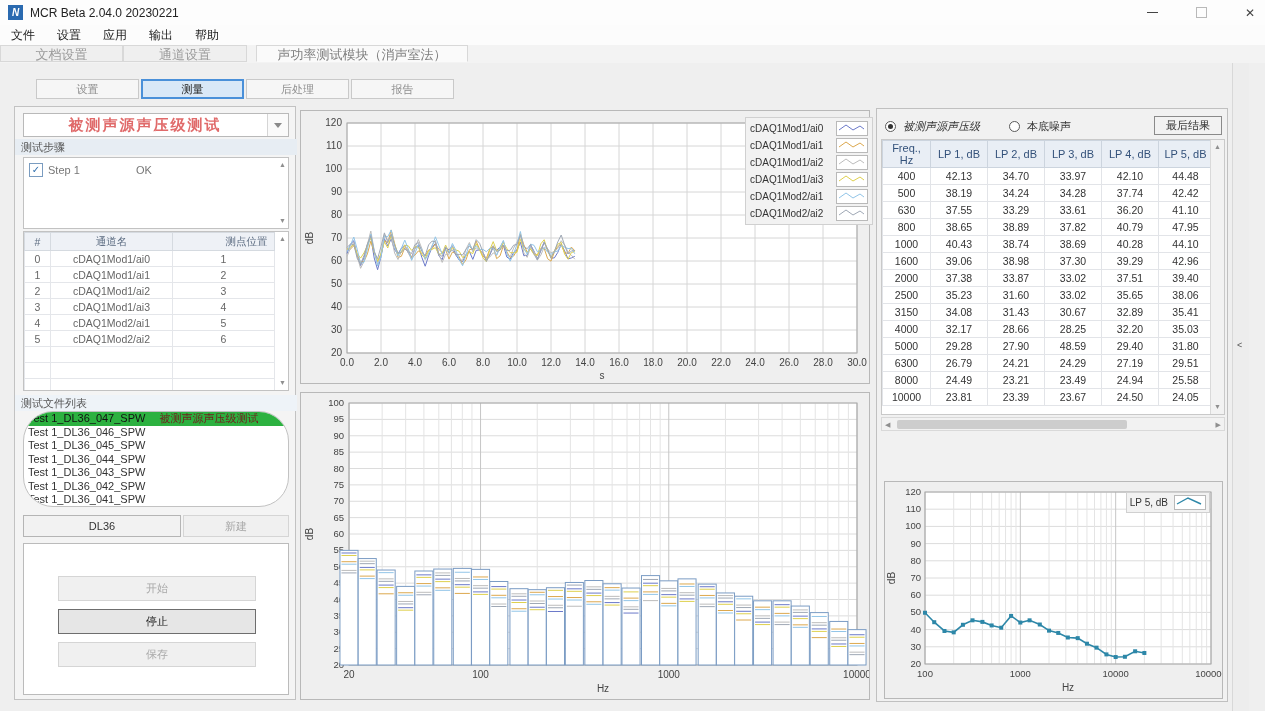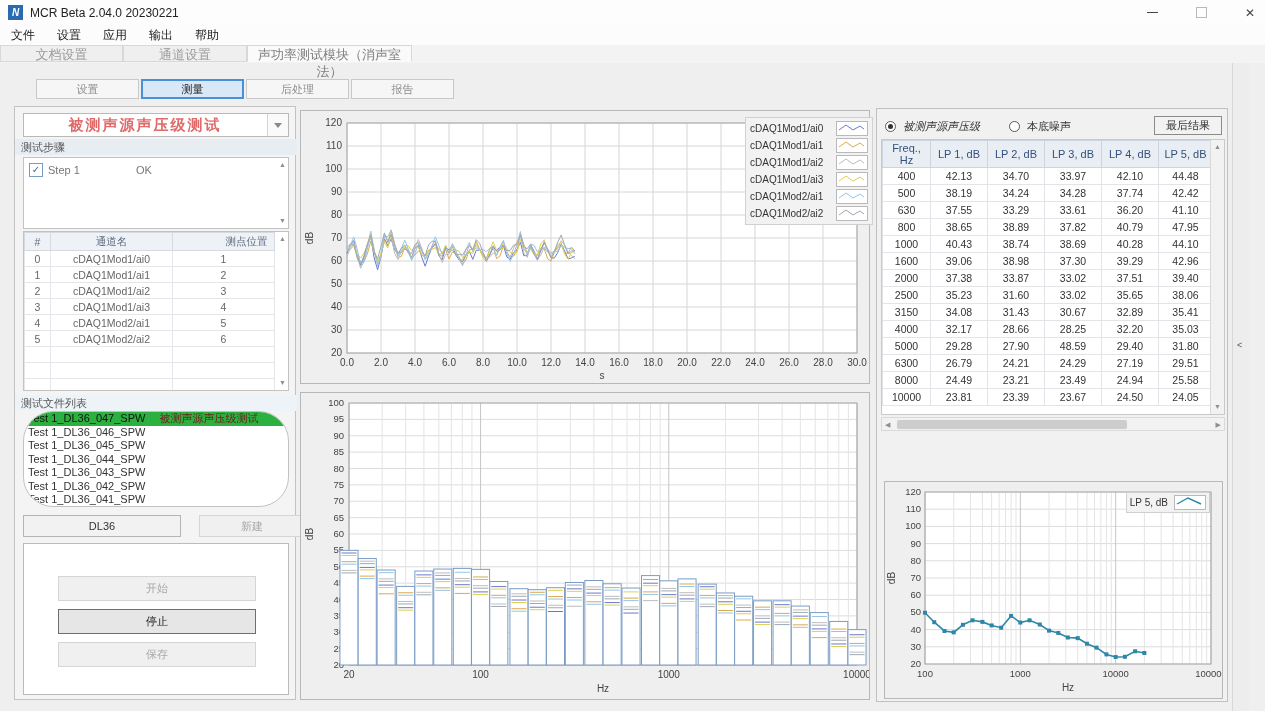--- a/index.html
+++ b/index.html
@@ -95,21 +95,21 @@
     <div class="menuitem">文件</div>
     <div class="menuitem">设置</div>
     <div class="menuitem">应用</div>
     <div class="menuitem">输出</div>
     <div class="menuitem">帮助</div>
   </div>
 
 <div class="abs maintabs" id="main-tabs">
     <div class="maintab" style="width: 123px;">文档设置</div>
     <div class="maintab" style="width: 124px;">通道设置</div>
-    <div class="maintab active" style="width: 165px;">声功率测试模块（消声室法）</div>
+    <div class="maintab active" style="width: 212px; margin-left: 9px;">声功率测试模块（消声室法）</div>
   </div>
 
 <div class="subtabs" id="sub-tabs">
     <div class="subtab">设置</div>
     <div class="subtab active">测量</div>
     <div class="subtab">后处理</div>
     <div class="subtab">报告</div>
   </div>
 
 <div class="abs panel lp">
@@ -198,21 +198,21 @@
     <span class="sarrow" style="bottom:3px;">▼</span>
   <div class="filerow sel"><span>Test 1_DL36_047_SPW</span><span class="tag">被测声源声压级测试</span></div>
       <div class="filerow">Test 1_DL36_046_SPW</div>
       <div class="filerow">Test 1_DL36_045_SPW</div>
       <div class="filerow">Test 1_DL36_044_SPW</div>
       <div class="filerow">Test 1_DL36_043_SPW</div>
       <div class="filerow">Test 1_DL36_042_SPW</div>
       <div class="filerow">Test 1_DL36_041_SPW</div>
     </div>
   <div class="abs btn" style="left:8px;top:408px;width:158px;height:22px;line-height:20px;">DL36</div>
-  <div class="abs btn disabled" style="left:168px;top:408px;width:106px;height:22px;line-height:20px;margin-left:16px;">新建</div>
+  <div class="abs btn disabled" style="left:168px;top:408px;width:106px;height:22px;line-height:20px;">新建</div>
   <div class="abs" style="left:8px;top:436px;width:266px;height:152px;background:#fff;border:1px solid #bbb;box-sizing:border-box;">
     <div class="abs btn disabled" style="left:34px;top:32px;width:198px;height:25px;line-height:23px;">开始</div>
     <div class="abs btn primary" style="left:34px;top:65px;width:198px;height:25px;line-height:23px;">停止</div>
     <div class="abs btn disabled" style="left:34px;top:98px;width:198px;height:25px;line-height:23px;">保存</div>
   </div>
 </div>
 
 <div class="chartpanel" style="left:300px;top:110px;width:570px;height:274px;">
   <svg id="chart-time" width="568" height="272">
       <rect x="46" y="12" width="510" height="230" fill="#fff"></rect>

